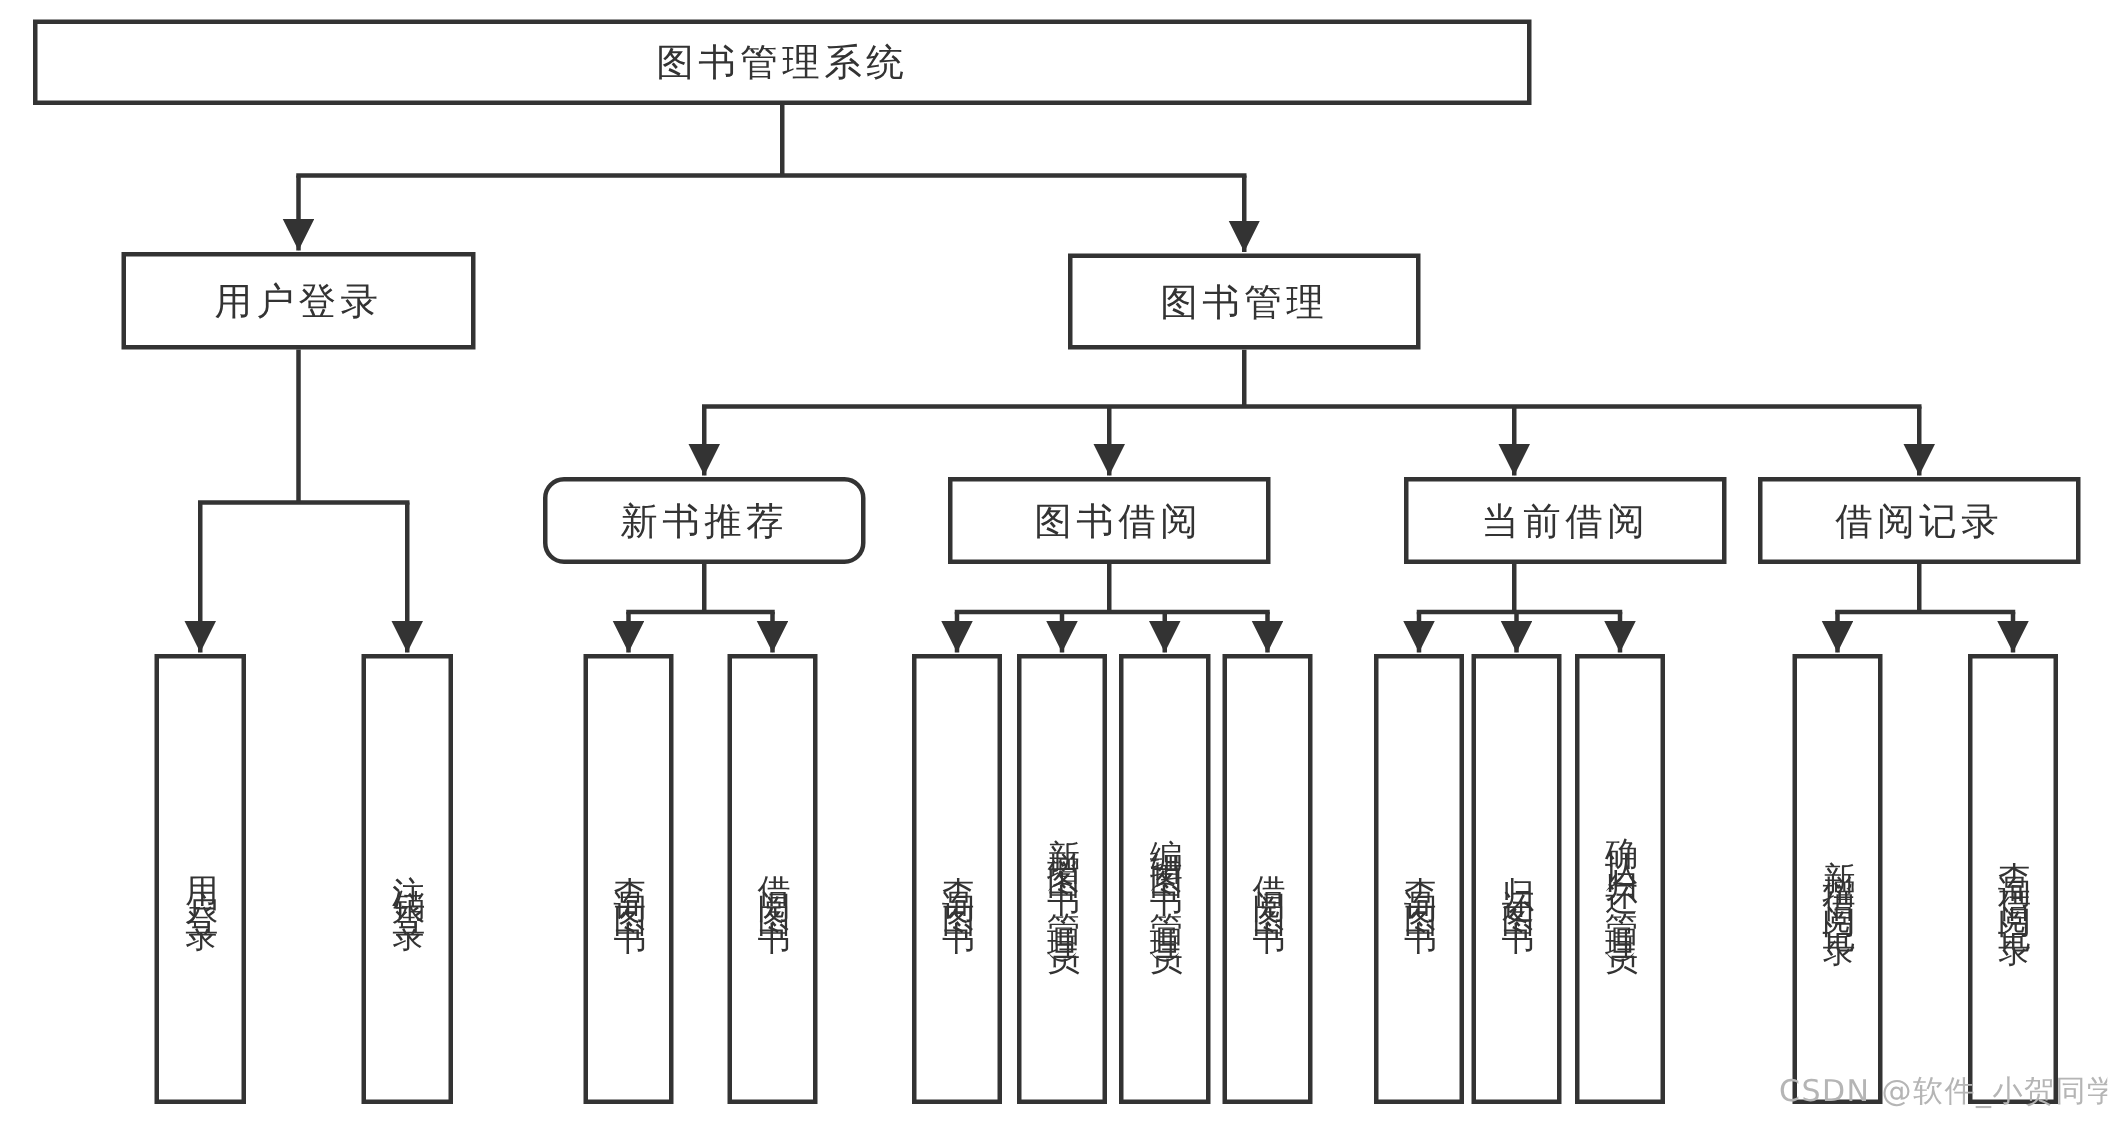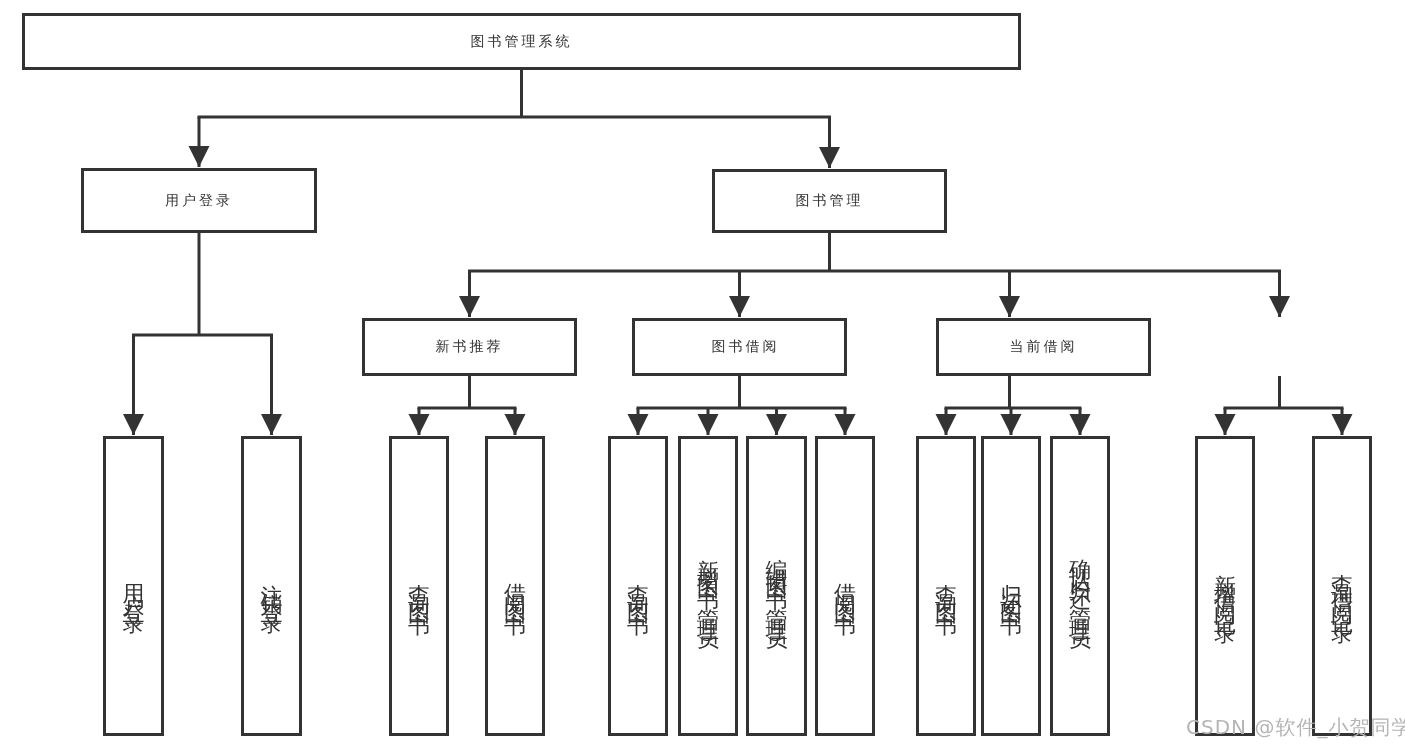--- a/index.html
+++ b/index.html
@@ -20,21 +20,21 @@
   .node {
     position: absolute;
     box-sizing: border-box;
     background: #ffffff;
     border: 3px solid #333333;
     color: #333333;
     display: flex;
     align-items: center;
     justify-content: center;
     z-index: 2;
-    font-size: 14px;
+    font-size: 25px;
     letter-spacing: 3px;
     white-space: nowrap;
   }
   .leaf {
     writing-mode: vertical-rl;
     text-orientation: mixed;
     letter-spacing: 10px;
     font-size: 22px;
     white-space: normal;
   }
@@ -102,23 +102,24 @@
       <line x1="1225" y1="408" x2="1225" y2="435" marker-end="url(#arw)"></line>
       <line x1="1342" y1="408" x2="1342" y2="435" marker-end="url(#arw)"></line>
     </g>
   </svg>
 
   <div class="node" style="left:22px; top:13px; width:999px; height:57px;">图书管理系统</div>
 
   <div class="node" style="left:81px; top:168px; width:236px; height:65px;">用户登录</div>
   <div class="node" style="left:712px; top:169px; width:235px; height:64px;text-align:right;">图书管理</div>
 
-  <div class="node" style="left:362px; top:318px; width:215px; height:58px;">新书推荐</div>
+  <div class="node" style="left:362px; top:318px; width:215px; height:58px;border-radius:14px;">新书推荐</div>
   <div class="node" style="left:632px; top:318px; width:215px; height:58px;padding-left:12px;">图书借阅</div>
   <div class="node" style="left:936px; top:318px; width:215px; height:58px;">当前借阅</div>
+  <div class="node" style="left:1172px; top:318px; width:215px; height:58px;">借阅记录</div>
 
   <div class="node leaf" style="left:103px; top:436px; width:61px; height:300px;">用户登录</div>
   <div class="node leaf" style="left:241px; top:436px; width:61px; height:300px;">注销登录</div>
 
   <div class="node leaf" style="left:389px; top:436px; width:60px; height:300px;">查询图书</div>
   <div class="node leaf" style="left:485px; top:436px; width:60px; height:300px;">借阅图书</div>
 
   <div class="node leaf" style="left:608px; top:436px; width:60px; height:300px;">查询图书</div>
   <div class="node leaf" style="left:678px; top:436px; width:60px; height:300px;">新增图书（管理员）</div>
   <div class="node leaf" style="left:746px; top:436px; width:61px; height:300px;">编辑图书（管理员）</div>

